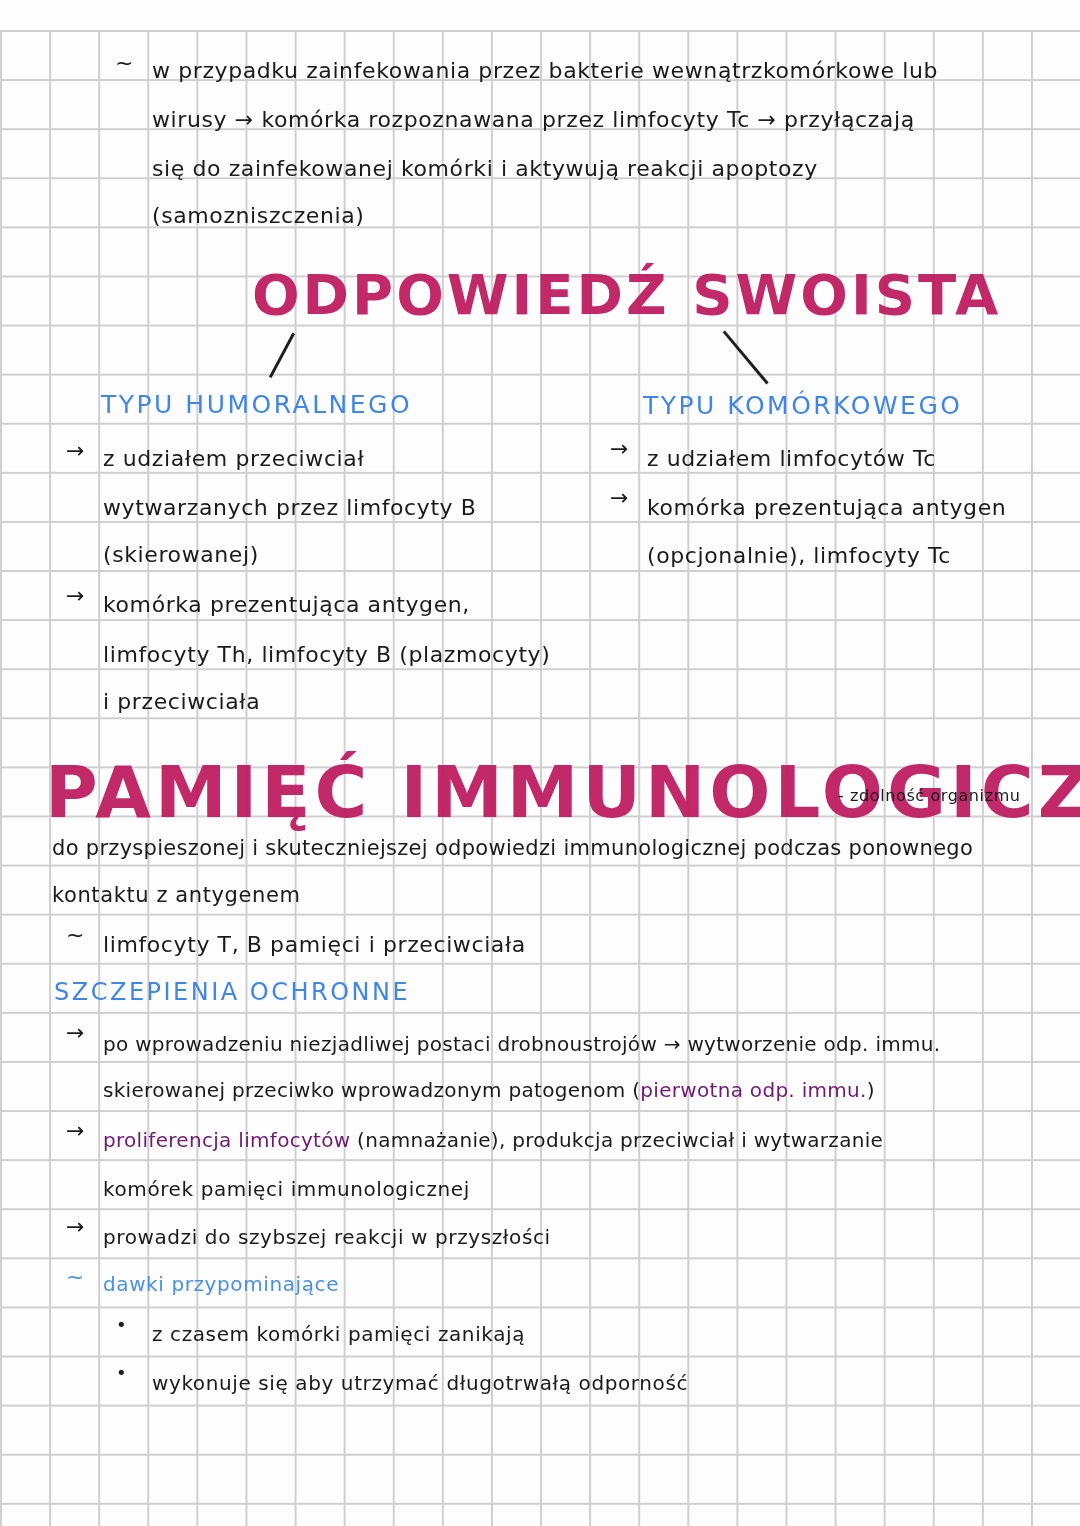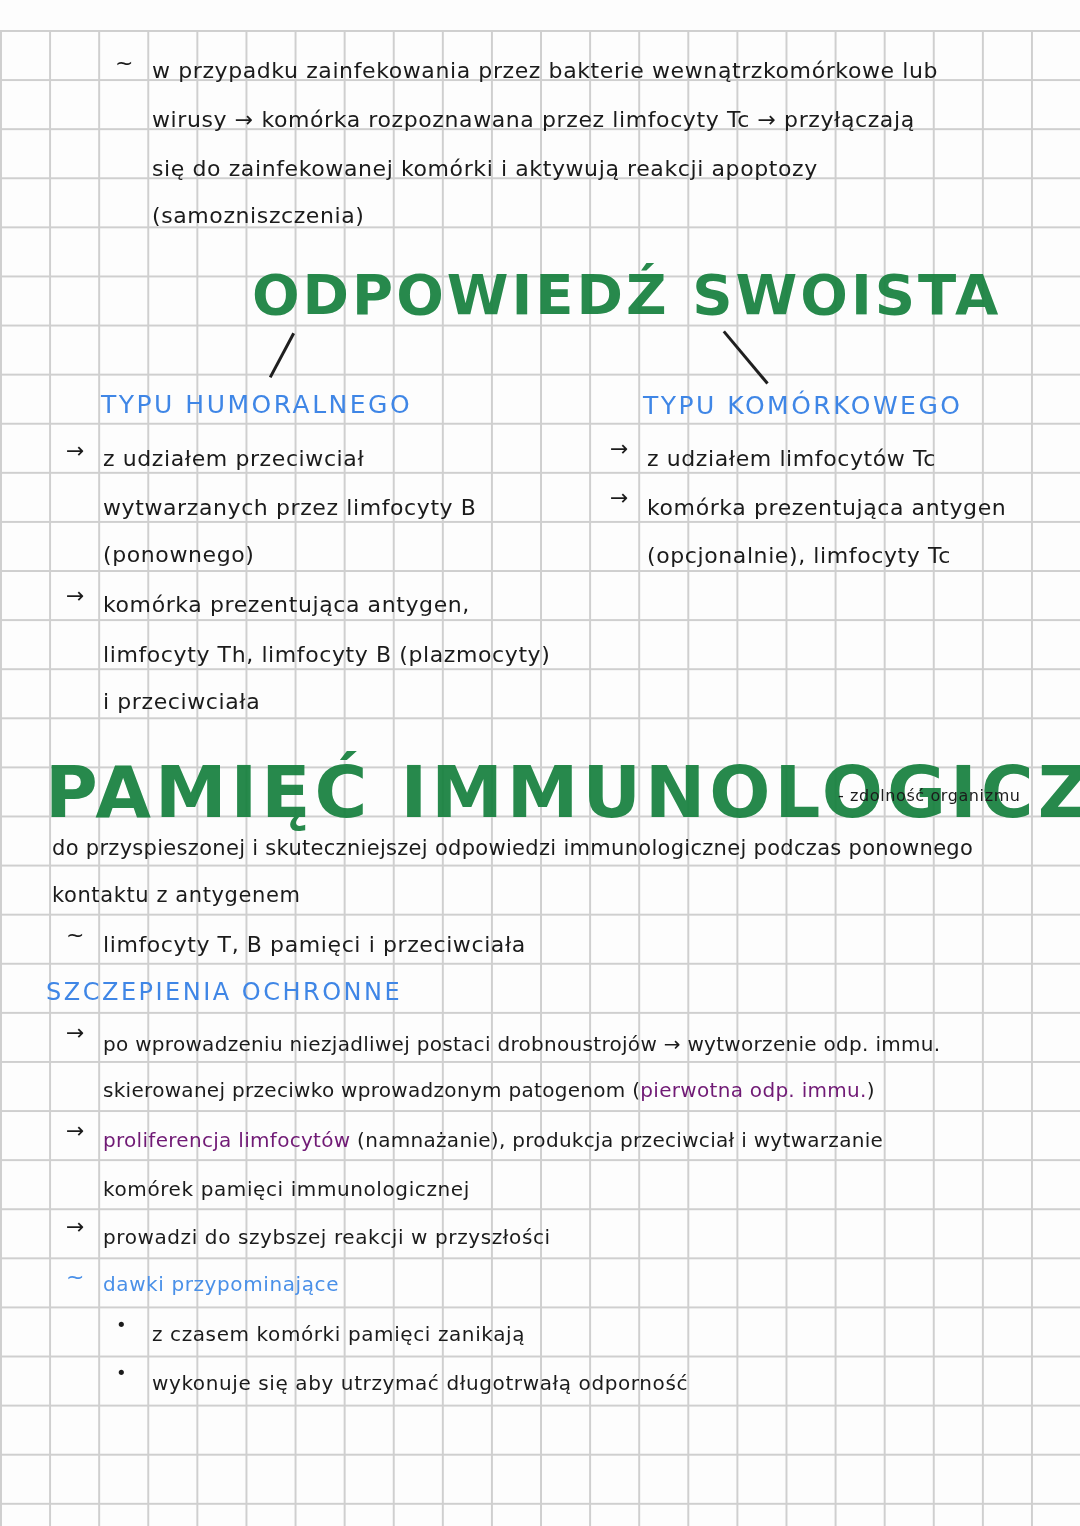--- a/index.html
+++ b/index.html
@@ -15,21 +15,21 @@
       linear-gradient(to right, #cfcfcf 1.5px, transparent 1.5px),
       linear-gradient(to bottom, #cfcfcf 1.5px, transparent 1.5px);
     background-size:49.1px 49.1px;
     background-position:0 0, 0 0;
   }
   .txt { position:absolute; white-space:nowrap; font-size:22px; letter-spacing:0.6px; }
   .blue { color:#4a90e8; }
   .lblue { color:#701a75; }
   .hdr {
     position:absolute; white-space:nowrap; font-weight:bold;
-    color:#15803d; letter-spacing:2px; opacity:0.92;
+    color:#be185d; letter-spacing:2px; opacity:0.92;
   }
   .sub { position:absolute; white-space:nowrap; color:#3f86e6; font-size:25px; letter-spacing:2.5px; }
   .mark { position:absolute; font-size:22px; }
   .line { position:absolute; height:2.5px; background:#1f1f1f; transform-origin:0 50%; }
 </style>
 </head>
 <body>
 
 <div class="grid"></div>
 
@@ -42,40 +42,40 @@
 <div class="hdr" style="left:252px;top:262px;font-size:56px;letter-spacing:3px;">ODPOWIEDŹ SWOISTA</div>
 <div class="line" style="left:270px;top:376px;width:50px;transform:rotate(-62deg);"></div>
 <div class="line" style="left:724px;top:330px;width:68px;transform:rotate(50deg);"></div>
 
 <div class="sub" style="left:101px;top:390px;">TYPU HUMORALNEGO</div>
 <div class="sub" style="left:643px;top:391px;">TYPU KOMÓRKOWEGO</div>
 
 <span class="mark" style="left:66px;top:438px;">→</span>
 <div class="txt" style="left:103px;top:446px;">z udziałem przeciwciał</div>
 <div class="txt" style="left:103px;top:495px;">wytwarzanych przez limfocyty B</div>
-<div class="txt" style="left:103px;top:542px;">(ponownego)</div>
+<div class="txt" style="left:103px;top:542px;">(skierowanej)</div>
 <span class="mark" style="left:66px;top:583px;">→</span>
 <div class="txt" style="left:103px;top:592px;">komórka prezentująca antygen,</div>
 <div class="txt" style="left:103px;top:642px;">limfocyty Th, limfocyty B (plazmocyty)</div>
 <div class="txt" style="left:103px;top:689px;">i przeciwciała</div>
 
 <span class="mark" style="left:610px;top:436px;">→</span>
 <div class="txt" style="left:647px;top:446px;">z udziałem limfocytów Tc</div>
 <span class="mark" style="left:610px;top:485px;">→</span>
 <div class="txt" style="left:647px;top:495px;">komórka prezentująca antygen</div>
 <div class="txt" style="left:647px;top:543px;">(opcjonalnie), limfocyty Tc</div>
 
 <div class="hdr" style="left:45px;top:750px;font-size:72px;letter-spacing:4px;">PAMIĘĆ IMMUNOLOGICZNA</div>
 <div class="txt" style="left:800px;top:786px;font-size:16px;margin-left:38px;">- zdolność organizmu</div>
 <div class="txt" style="left:52px;top:836px;font-size:21px;letter-spacing:0.3px;">do przyspieszonej i skuteczniejszej odpowiedzi immunologicznej podczas ponownego</div>
 <div class="txt" style="left:52px;top:883px;font-size:21px;">kontaktu z antygenem</div>
 <span class="mark" style="left:66px;top:922px;">~</span>
 <div class="txt" style="left:103px;top:932px;">limfocyty T, B pamięci i przeciwciała</div>
 
-<div class="sub" style="left:46px;top:978px;font-size:24px;">SZCZEPIENIA OCHRONNE</div>
+<div class="sub" style="left:54px;top:978px;font-size:24px;">SZCZEPIENIA OCHRONNE</div>
 
 <span class="mark" style="left:66px;top:1020px;">→</span>
 <div class="txt" style="left:103px;top:1032px;font-size:20px;letter-spacing:0.3px;">po wprowadzeniu niezjadliwej postaci drobnoustrojów → wytworzenie odp. immu.</div>
 <div class="txt" style="left:103px;top:1078px;font-size:20px;letter-spacing:0.3px;"><span>skierowanej przeciwko wprowadzonym patogenom (</span><span class="lblue">pierwotna odp. immu.</span><span>)</span></div>
 
 <span class="mark" style="left:66px;top:1118px;">→</span>
 <div class="txt" style="left:103px;top:1128px;font-size:20px;letter-spacing:0.3px;"><span class="lblue">proliferencja limfocytów</span><span> (namnażanie), produkcja przeciwciał i wytwarzanie</span></div>
 <div class="txt" style="left:103px;top:1177px;font-size:20px;">komórek pamięci immunologicznej</div>
 
 <span class="mark" style="left:66px;top:1214px;">→</span>

